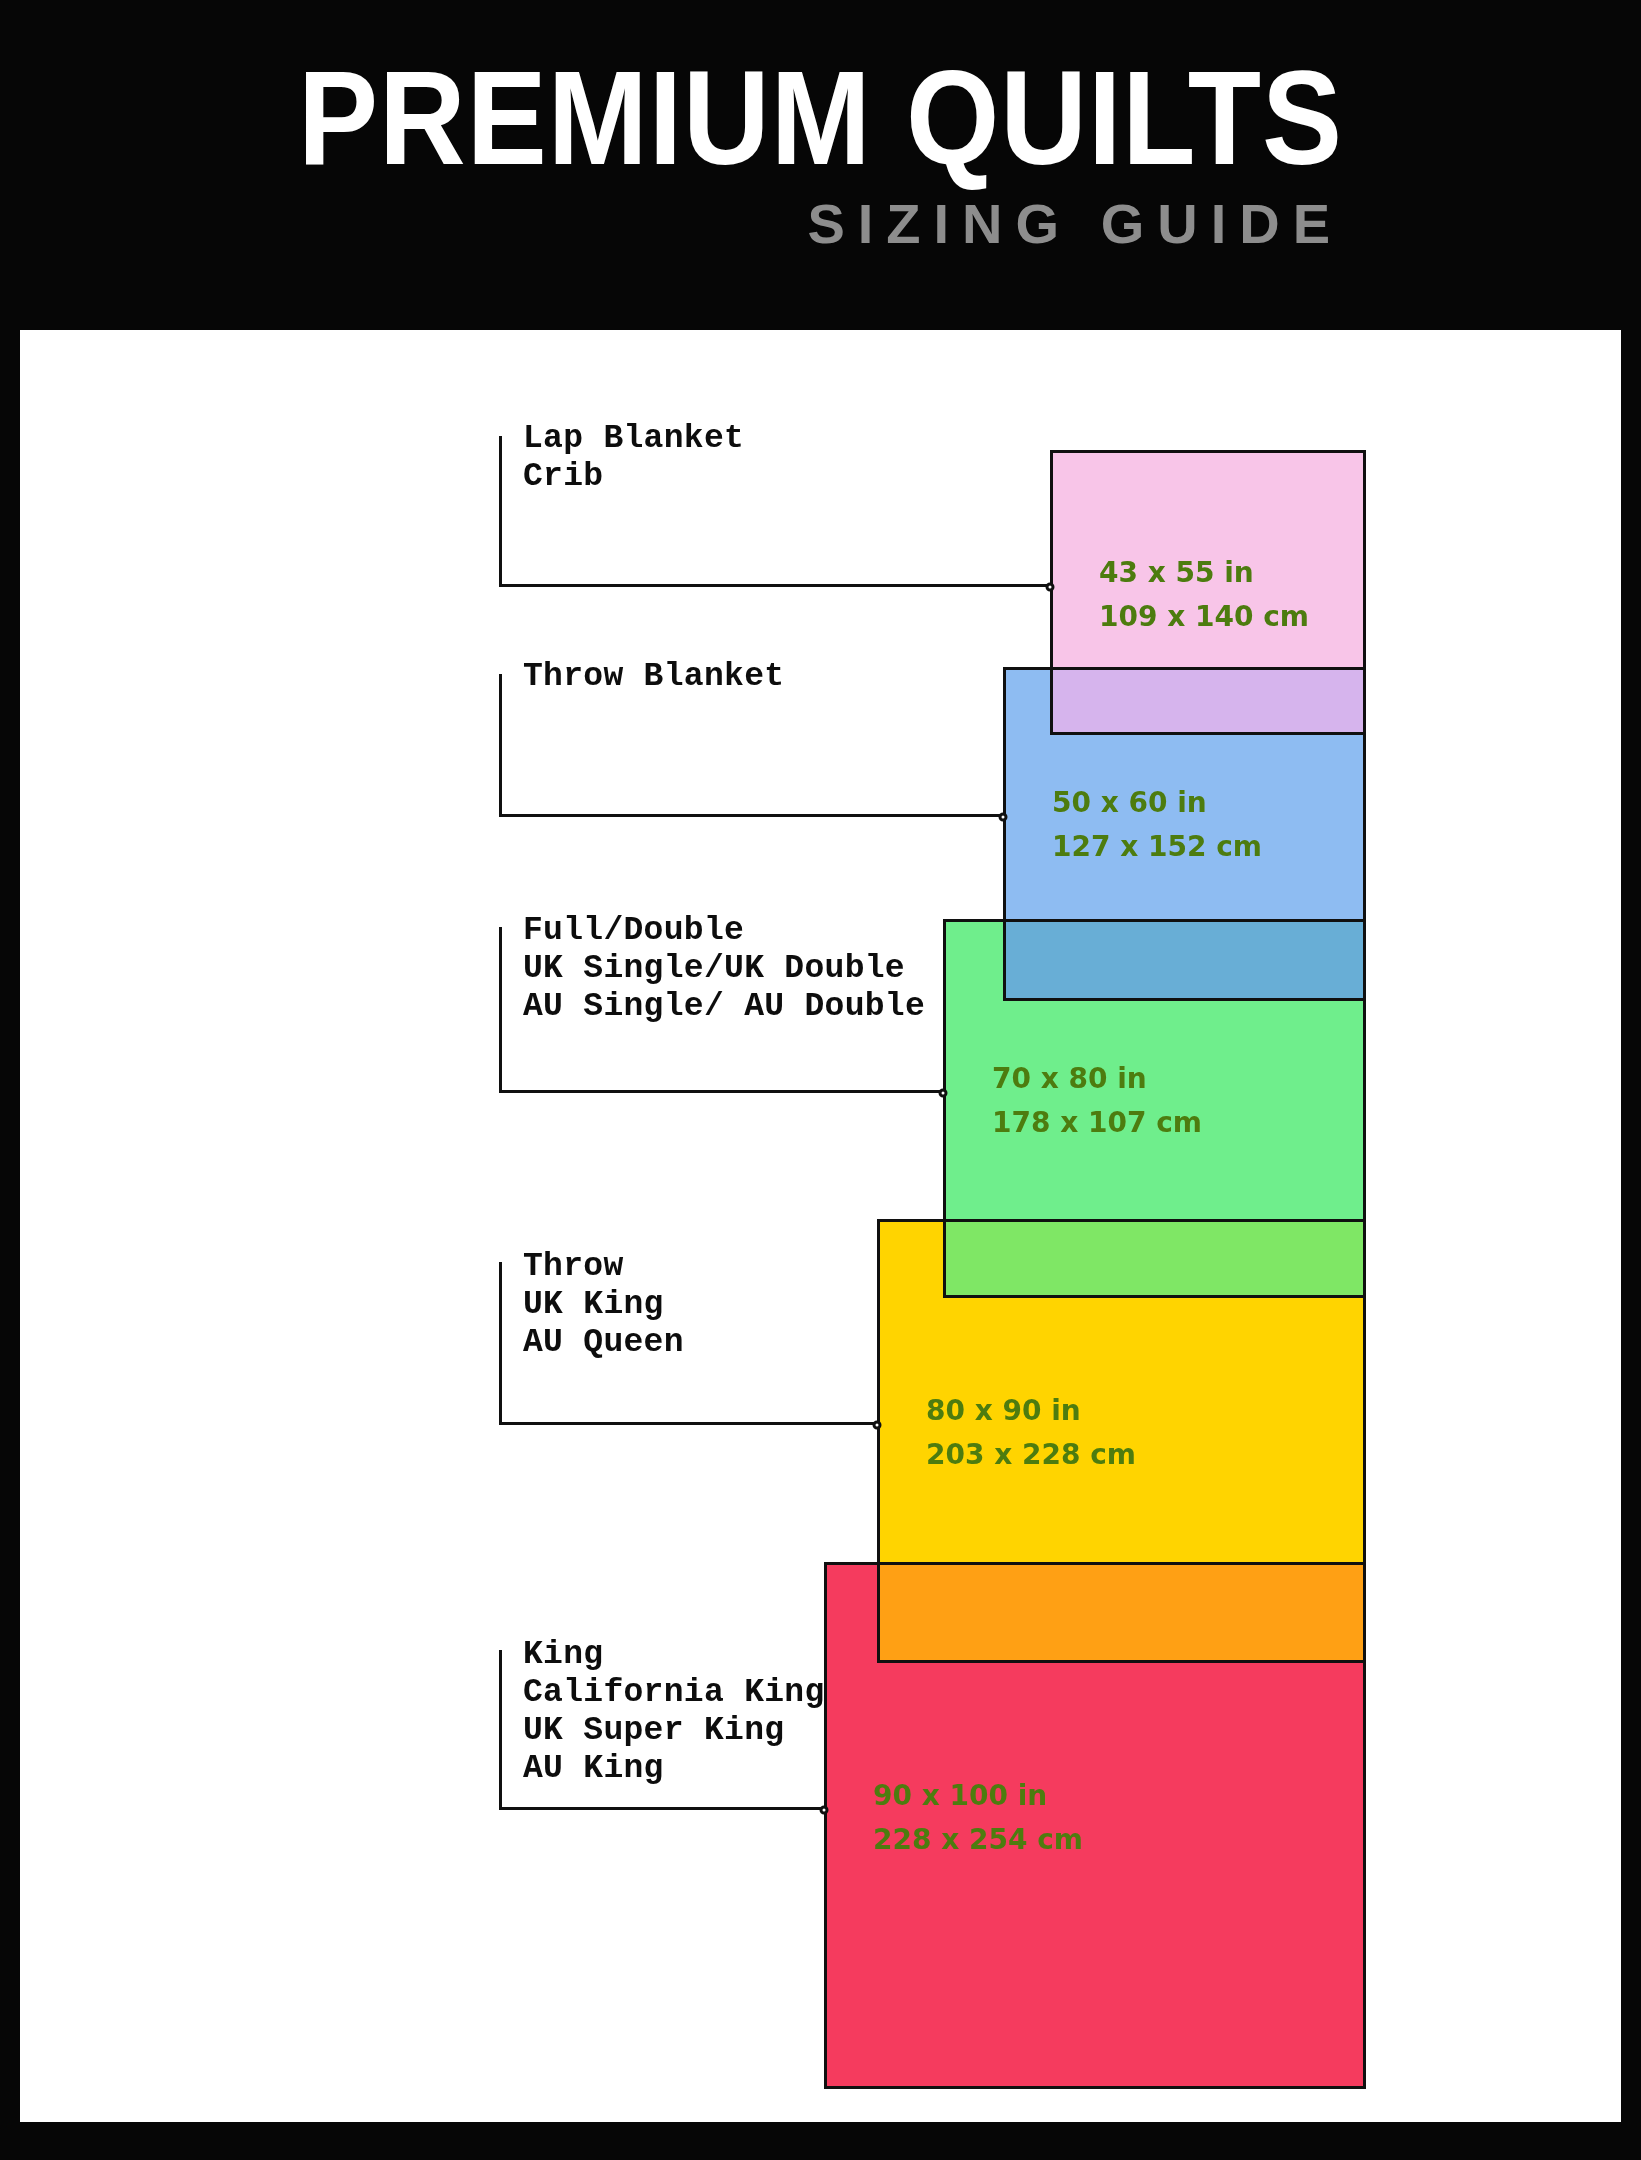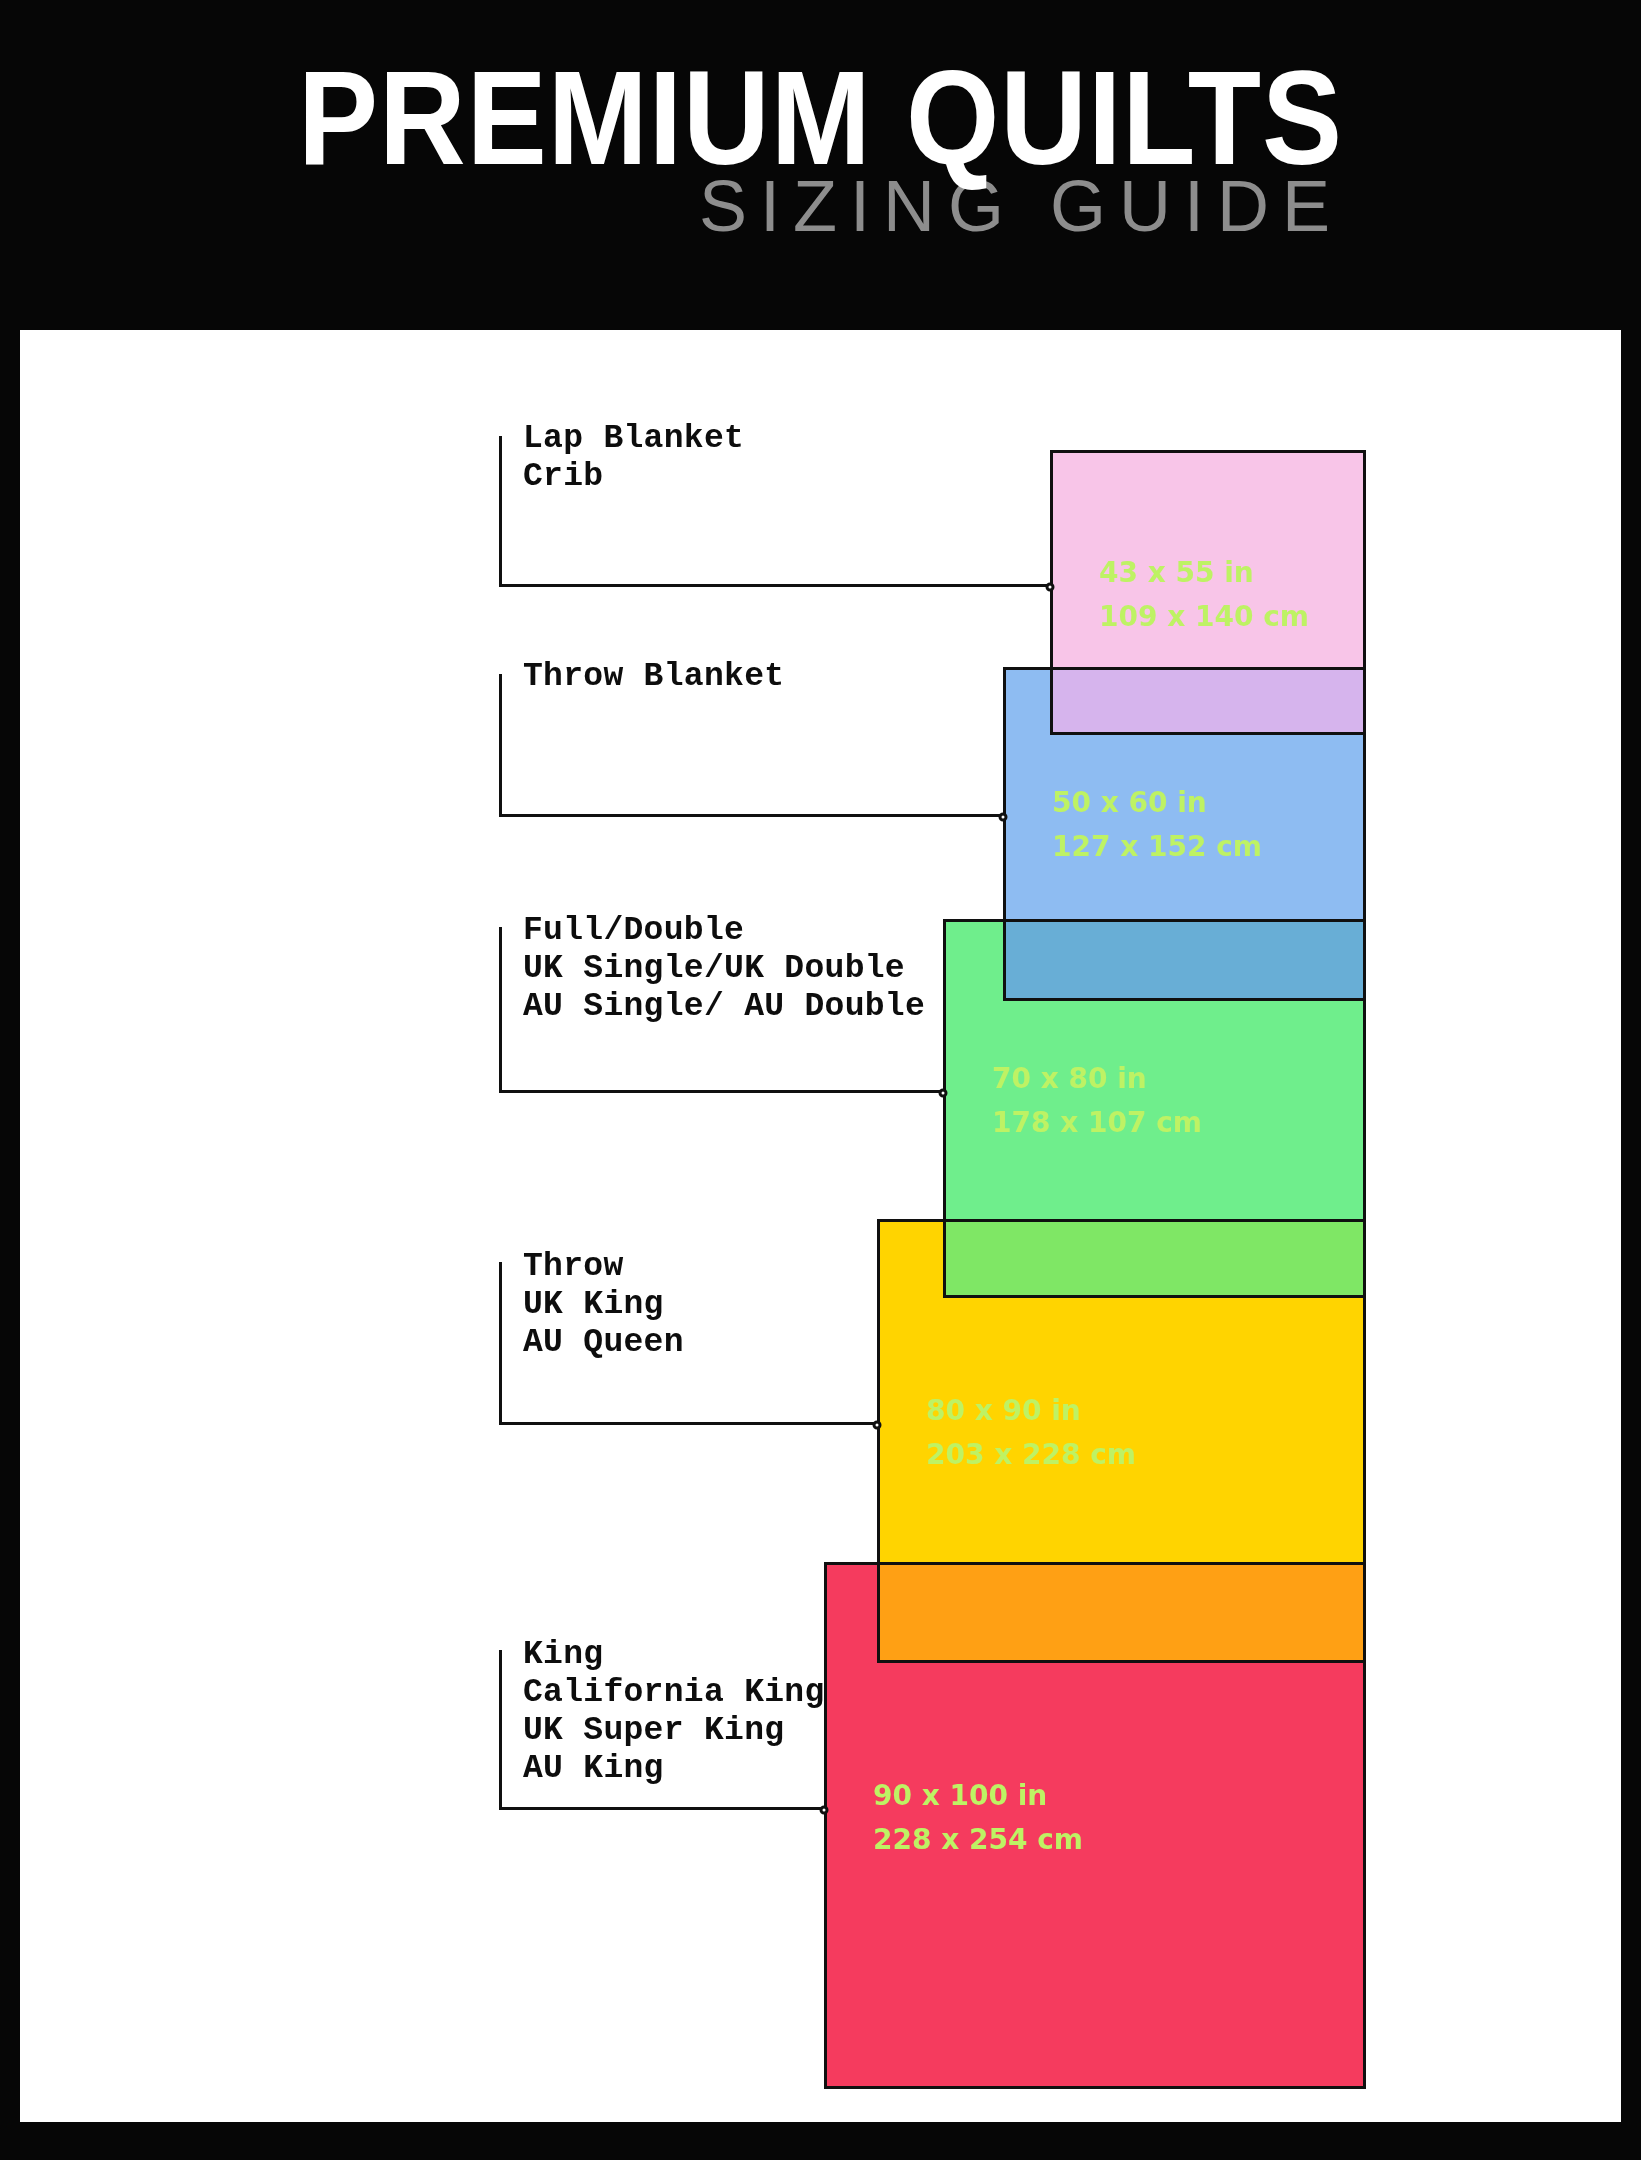--- a/index.html
+++ b/index.html
@@ -18,39 +18,40 @@
   
   .header{position:absolute;top:0;left:0;right:0;height:330px;}
   .header-inner{width:fit-content;margin:0 auto;padding-top:50px;}
   .title{
     margin:0;
     font-size:120px;font-weight:bold;line-height:1;
     letter-spacing:1px;white-space:nowrap;
     transform:scaleY(1.12);transform-origin:top center;
   }
   .subtitle{
+    margin-top:26px;
     text-align:right;
-    font-size:72px;font-weight:normal;line-height:1;
+    font-size:56px;font-weight:bold;line-height:1;
     letter-spacing:13px;white-space:nowrap;
   }
   
   .fill,.band,.outline,.connector,.dot,.label-group,.size-text{position:absolute;box-sizing:border-box;}
   .outline{border:3px solid #101010;background:transparent;}
   .connector{border-left:3px solid #101010;border-bottom:3px solid #101010;}
   .dot{
     width:9px;height:9px;border:3px solid #101010;border-radius:50%;
     background:#ffffff;transform:translate(-50%,-50%);
   }
   .label-group{
     left:523px;width:500px;
     color:#0d0d0d;font-weight:bold;
     font-size:33px;line-height:38px;letter-spacing:0.3px;font-family:Liberation Mono, monospace;
   }
   .size-text{
-    color:#bef264;font-weight:600;
+    color:#4d7c0f;font-weight:600;
     font-family:"DejaVu Sans", sans-serif;
     font-size:28px;line-height:44px;white-space:nowrap;
   }
   
   .r-crib {left:1050px;top:450px; width:316px;height:285px}
   .r-throw{left:1003px;top:667px; width:363px;height:334px}
   .r-twin {left:943px; top:919px; width:423px;height:379px}
   .r-queen{left:877px; top:1219px;width:489px;height:444px}
   .r-king {left:824px; top:1562px;width:542px;height:527px}
   

